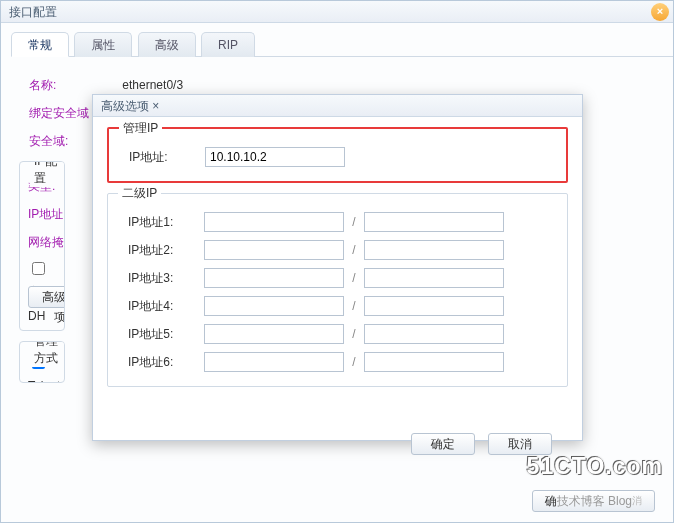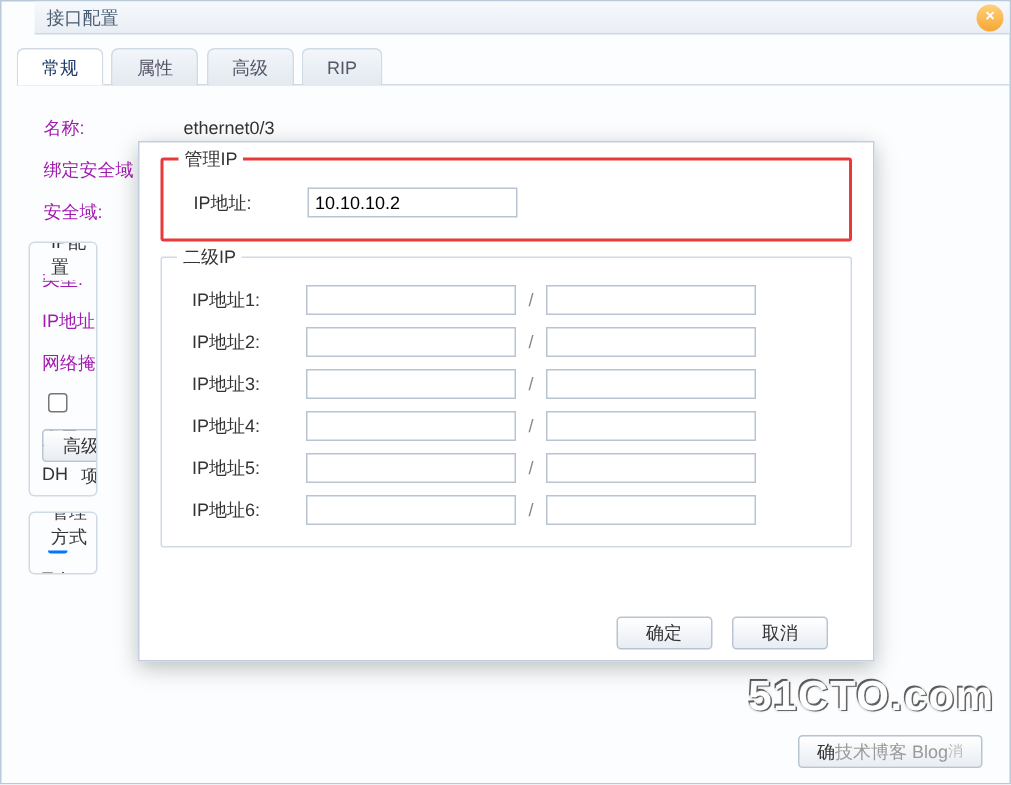--- a/index.html
+++ b/index.html
@@ -21,21 +21,20 @@
     background: #fcfdfe;
     position: relative;
   }
   .title-bar {
     height: 22px;
     line-height: 22px;
     padding-left: 8px;
     background: linear-gradient(#f6f9fc, #e9eef5);
     border-bottom: 1px solid #cdd9e6;
     color: #4a5d72;
-    margin-left: 22px;
   }
   .title-bar .close-icon {
     float: right;
     width: 18px; height: 18px;
     margin: 2px 4px 0 0;
     border-radius: 50%;
     background: linear-gradient(#ffd07a, #f6a735);
     color: #fff;
     font-weight: bold;
     text-align: center;
@@ -183,21 +182,21 @@
   }
   .watermark {
     position: absolute;
     right: 10px;
     bottom: 42px;
     text-align: right;
     pointer-events: none;
   }
   .wm1 {
     font-family: Arial, sans-serif;
-    font-size: 28px;
+    font-size: 23px;
     font-weight: bold;
     color: #fff;
     text-shadow: 0 0 2px #888, 1px 1px 0 #555, -1px -1px 0 #555;
     letter-spacing: 1px;
   }
   .footer-btn-area {
     position: absolute;
     right: 18px;
     bottom: 10px;
   }
@@ -258,20 +257,24 @@
     <span class="btn" style="min-width:100px;">
       <span>确</span><span style="color:#999">技术博客  Blog</span><span style="color:#bbb;font-size:10px;position:relative;top:-1px;">消</span>
     </span>
   </div>
 
   <div class="watermark">
     <div class="wm1">51CTO.com</div>
   </div>
 
   <div class="dialog-mask">
+    <div class="dlg-title">
+      <span>高级选项</span>
+      <span class="close-icon" style="margin:2px 4px 0 0;">×</span>
+    </div>
     <div class="dlg-body">
 
       <div class="dlg-fieldset highlight">
         <span class="dlg-legend">管理IP</span>
         <div class="dlg-row">
           <span class="dlg-label">IP地址:</span>
           <input class="dlg-input" value="10.10.10.2" style="">
         </div>
       </div>
 

